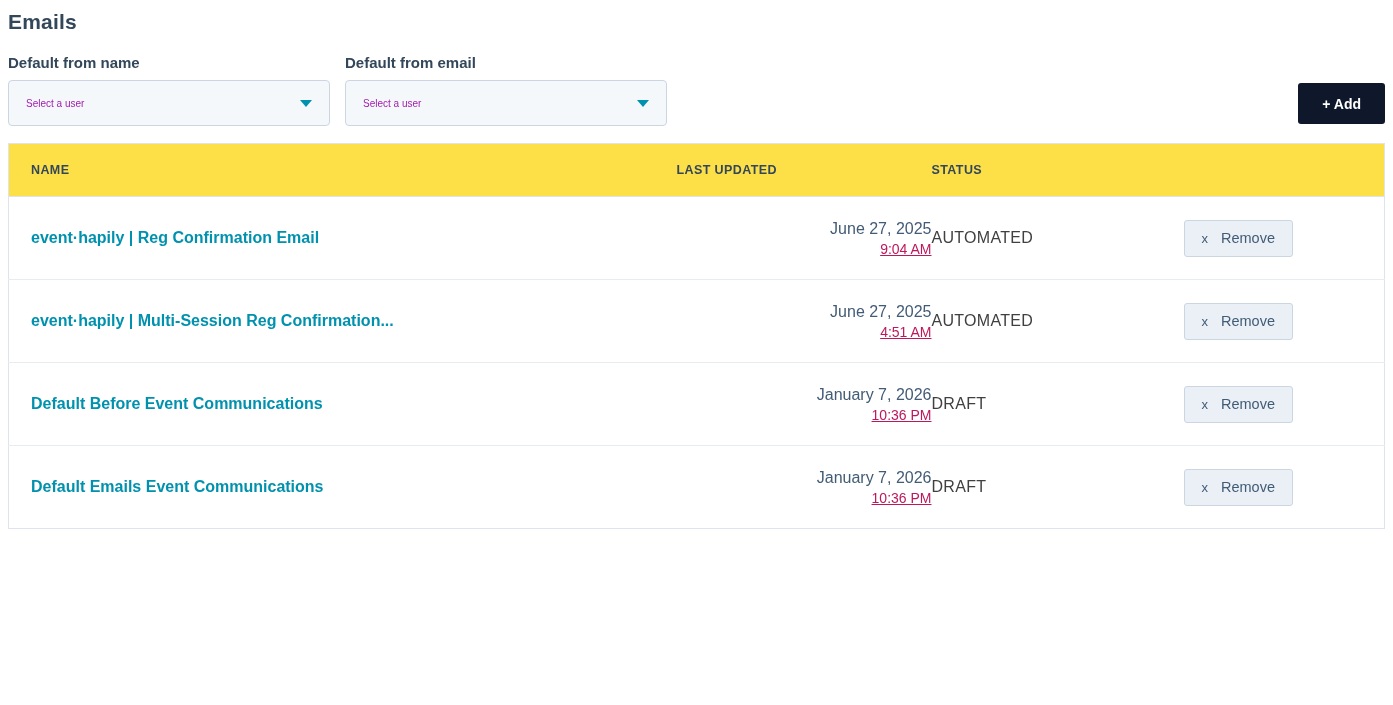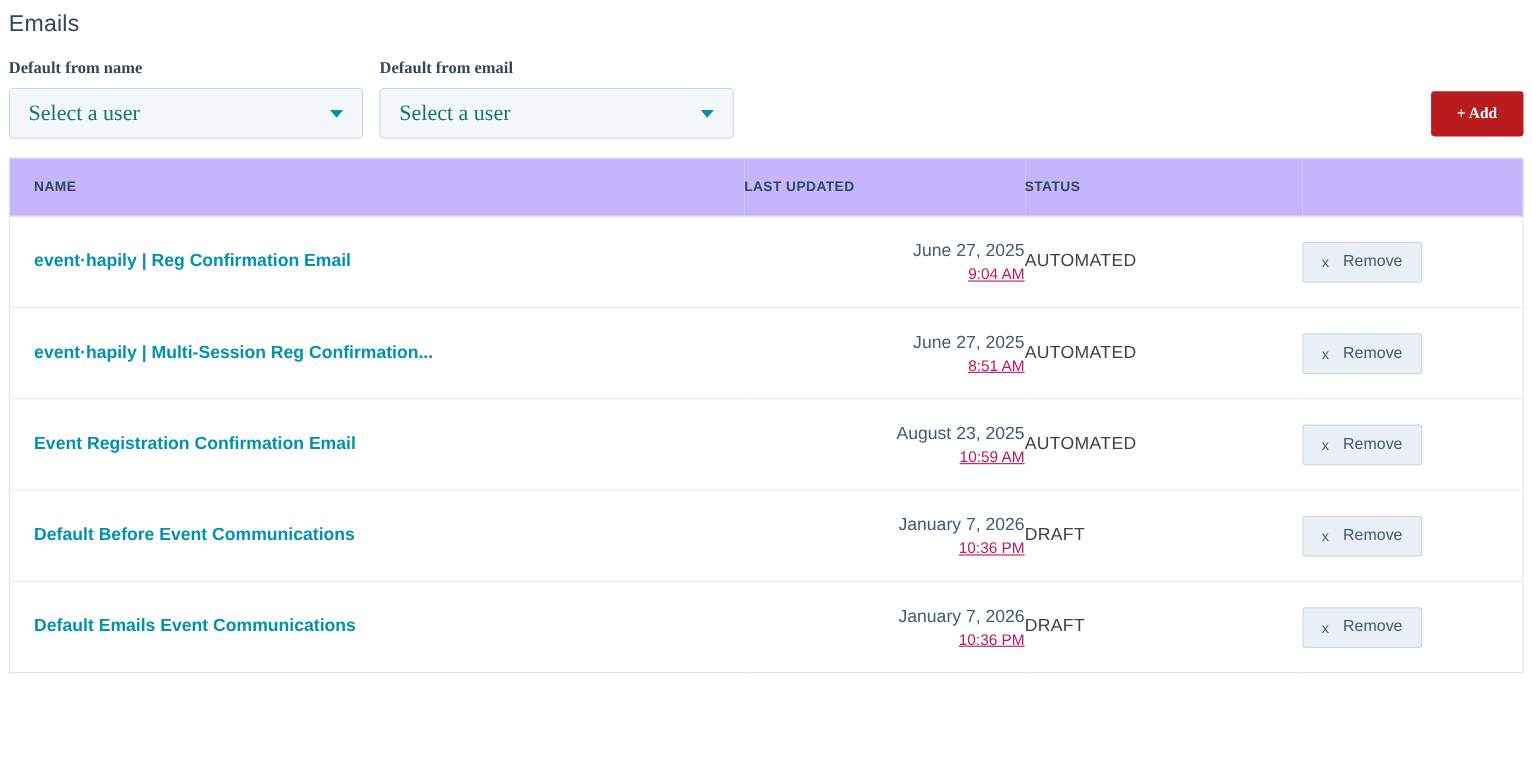--- a/index.html
+++ b/index.html
@@ -8,30 +8,29 @@
     width: 1393px;
     height: 705px;
     font-family: "Liberation Sans", "DejaVu Sans", sans-serif;
     color: #33475b;
     overflow: hidden;
   }
   .page { padding: 10px 8px 0 8px; }
 
   h1.page-title {
     font-size: 21px;
-    font-weight: normal;
+    font-weight: bold;
     color: #33475b;
     letter-spacing: 0.2px;
   }
 
   .filters-row {
     display: flex;
     align-items: flex-end;
     margin-top: 20px;
-    font-family: Liberation Serif, serif;
   }
   .filter { width: 322px; margin-right: 15px; }
   .filter-label {
     display: block;
     font-size: 15px;
     font-weight: bold;
     color: #33475b;
     margin-bottom: 9px;
   }
   .select {
@@ -39,54 +38,54 @@
     background: #f5f8fa;
     border: 1px solid #cbd6e2;
     border-radius: 4px;
     display: flex;
     align-items: center;
     justify-content: space-between;
     padding: 0 17px;
     cursor: pointer;
   }
   .select .placeholder {
-    font-size: 20px;
-    color: #0f766e;
+    font-size: 10px;
+    color: #a21caf;
     text-align: center;
   }
   .caret {
     width: 0; height: 0;
     border-left: 6px solid transparent;
     border-right: 6px solid transparent;
     border-top: 7px solid #0091ae;
   }
 
   .add-btn {
     margin-left: auto;
-    background: #b91c1c;
+    background: #0f172a;
     color: #ffffff;
     border: none;
     border-radius: 3px;
     font-family: inherit;
     font-size: 14px;
     font-weight: bold;
     padding: 0 24px;
     height: 41px;
     margin-bottom: 2px;
     cursor: pointer;
   }
 
   .email-table {
     width: 100%;
     margin-top: 17px;
     border-collapse: collapse;
     border: 1px solid #dfe3eb;
   }
   .email-table thead th {
-    background: #c4b5fd;
+    background: #fde047;
     text-align: left;
     font-size: 12.5px;
     font-weight: bold;
     letter-spacing: 0.4px;
     color: #33475b;
     height: 53px;
     vertical-align: middle;
     border-bottom: 1px solid #dfe3eb;
   }
   .col-name   { width: 668px; padding-left: 22px; }
@@ -188,51 +187,33 @@
       </button>
     </td>
   </tr>
 
   <tr>
     <td class="col-name">
       <a class="email-name">event·hapily | Multi-Session Reg Confirmation...</a>
     </td>
     <td class="col-updated">
       <div class="date-line">June 27, 2025</div>
-      <div class="time-line">8:51 AM</div>
+      <div class="time-line">4:51 AM</div>
     </td>
     <td class="col-status">
       <span class="status-text">AUTOMATED</span>
     </td>
     <td class="col-action">
       <button class="remove-btn">
         <span class="x-icon">x</span>
         <span>Remove</span>
       </button>
     </td>
   </tr>
 
-  <tr>
-    <td class="col-name">
-      <a class="email-name">Event Registration Confirmation Email</a>
-    </td>
-    <td class="col-updated">
-      <div class="date-line">August 23, 2025</div>
-      <div class="time-line">10:59 AM</div>
-    </td>
-    <td class="col-status">
-      <span class="status-text">AUTOMATED</span>
-    </td>
-    <td class="col-action">
-      <button class="remove-btn">
-        <span class="x-icon">x</span>
-        <span>Remove</span>
-      </button>
-    </td>
-  </tr>
 
   <tr>
     <td class="col-name">
       <a class="email-name">Default Before Event Communications</a>
     </td>
     <td class="col-updated">
       <div class="date-line">January 7, 2026</div>
       <div class="time-line">10:36 PM</div>
     </td>
     <td class="col-status">

